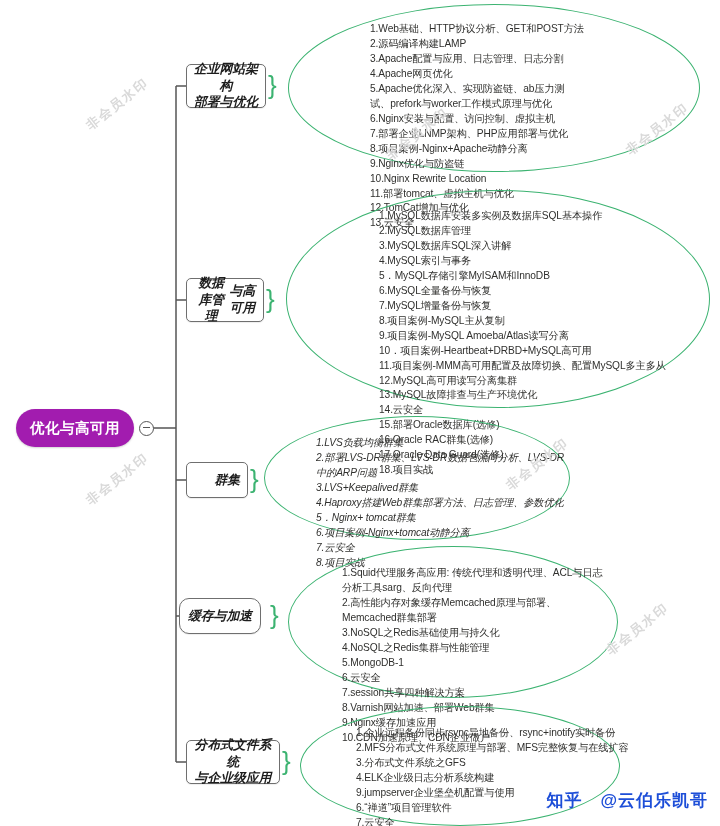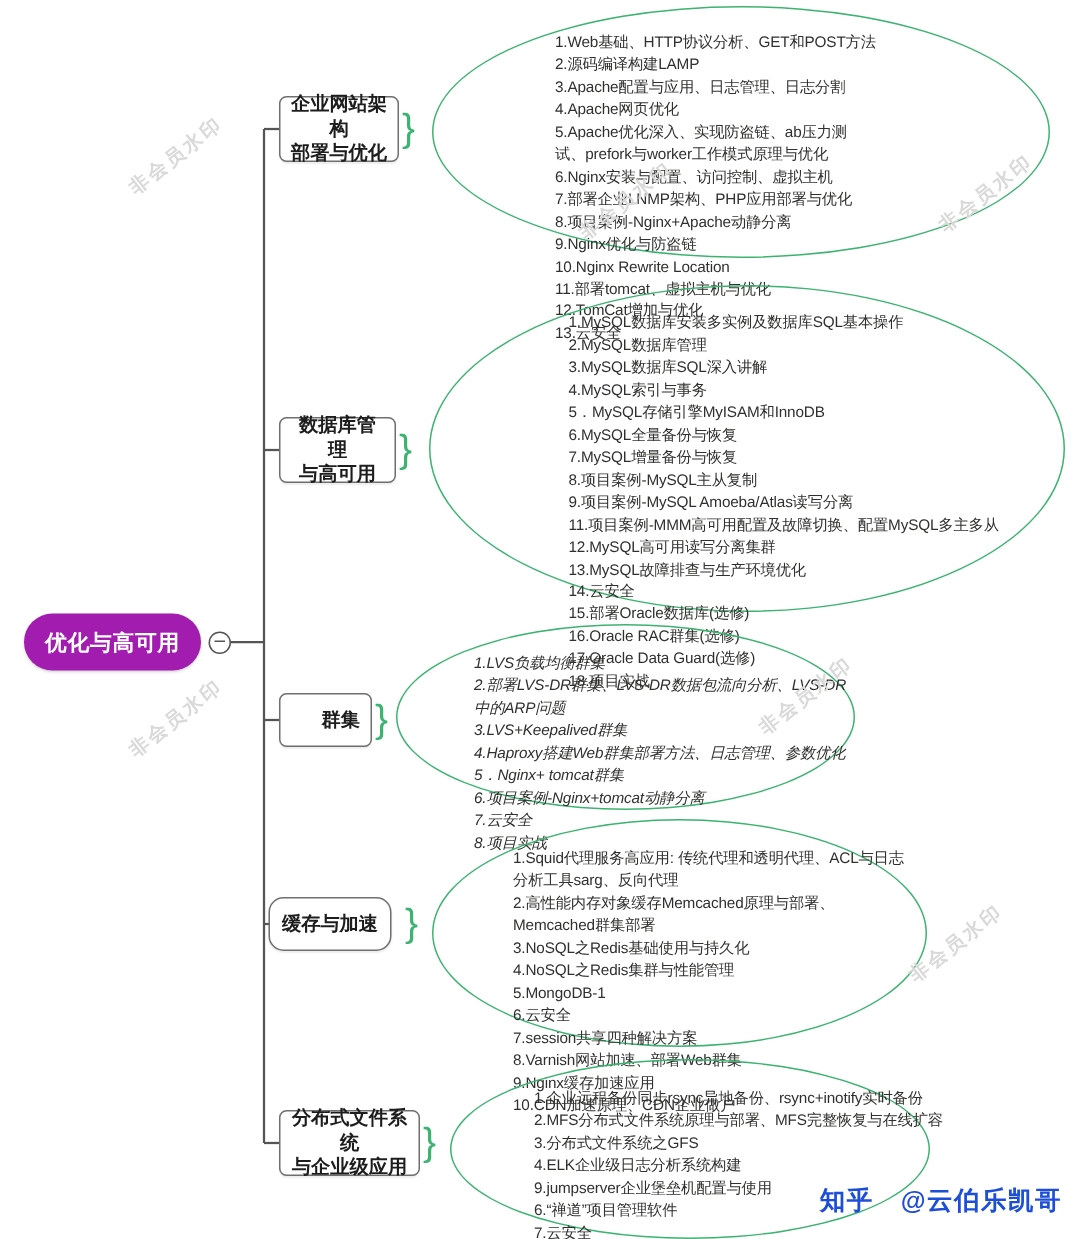--- a/index.html
+++ b/index.html
@@ -34,20 +34,21 @@
 
   
   .branch{
     position:absolute;
     border:1.3px solid #6f6f6f;border-radius:5px;background:#ffffff;
     display:flex;align-items:center;justify-content:center;
     text-align:center;line-height:1.32;
     font-size:12.8px;font-weight:bold;color:#1d1d1d;
     padding:17px 7px;box-sizing:border-box;
     box-shadow:0 1px 1px rgba(0,0,0,.07);
+    font-style:italic;
   }
 
   
   .bubble{
     position:absolute;box-sizing:border-box;
     border:1.5px solid #3cb371;
     border-radius:50%/50%;
     background:transparent;
   }
   .items{
@@ -110,36 +111,37 @@
     <li>6.Nginx安装与配置、访问控制、虚拟主机</li>
     <li>7.部署企业LNMP架构、PHP应用部署与优化</li>
     <li>8.项目案例-Nginx+Apache动静分离</li>
     <li>9.Nginx优化与防盗链</li>
     <li>10.Nginx Rewrite Location</li>
     <li>11.部署tomcat、虚拟主机与优化</li>
     <li>12.TomCat增加与优化</li>
     <li>13.云安全</li>
   </ul>
 
-  <div class="branch" style="left:186px;top:278px;width:78px;height:44px;flex-direction:column;">
+  <div class="branch" style="left:186px;top:278px;width:78px;height:44px;flex-direction:row;">
     <div>数据库管理</div>
     <div>与高可用</div>
   </div>
   <div class="brace" style="left:266px;top:286px;">}</div>
   <div class="bubble" style="left:286px;top:190px;width:424px;height:218px;"></div>
   <ul class="items" style="left:339px;top:199px;width:375px;">
     <li>1.MySQL数据库安装多实例及数据库SQL基本操作</li>
     <li>2.MySQL数据库管理</li>
     <li>3.MySQL数据库SQL深入讲解</li>
     <li>4.MySQL索引与事务</li>
     <li>5．MySQL存储引擎MyISAM和InnoDB</li>
     <li>6.MySQL全量备份与恢复</li>
     <li>7.MySQL增量备份与恢复</li>
     <li>8.项目案例-MySQL主从复制</li>
     <li>9.项目案例-MySQL Amoeba/Atlas读写分离</li>
+    <li>10．项目案例-Heartbeat+DRBD+MySQL高可用</li>
     <li>11.项目案例-MMM高可用配置及故障切换、配置MySQL多主多从</li>
     <li>12.MySQL高可用读写分离集群</li>
     <li>13.MySQL故障排查与生产环境优化</li>
     <li>14.云安全</li>
     <li>15.部署Oracle数据库(选修)</li>
     <li>16.Oracle RAC群集(选修)</li>
     <li>17.Oracle Data Guard(选修)</li>
     <li>18.项目实战</li>
   </ul>
 

